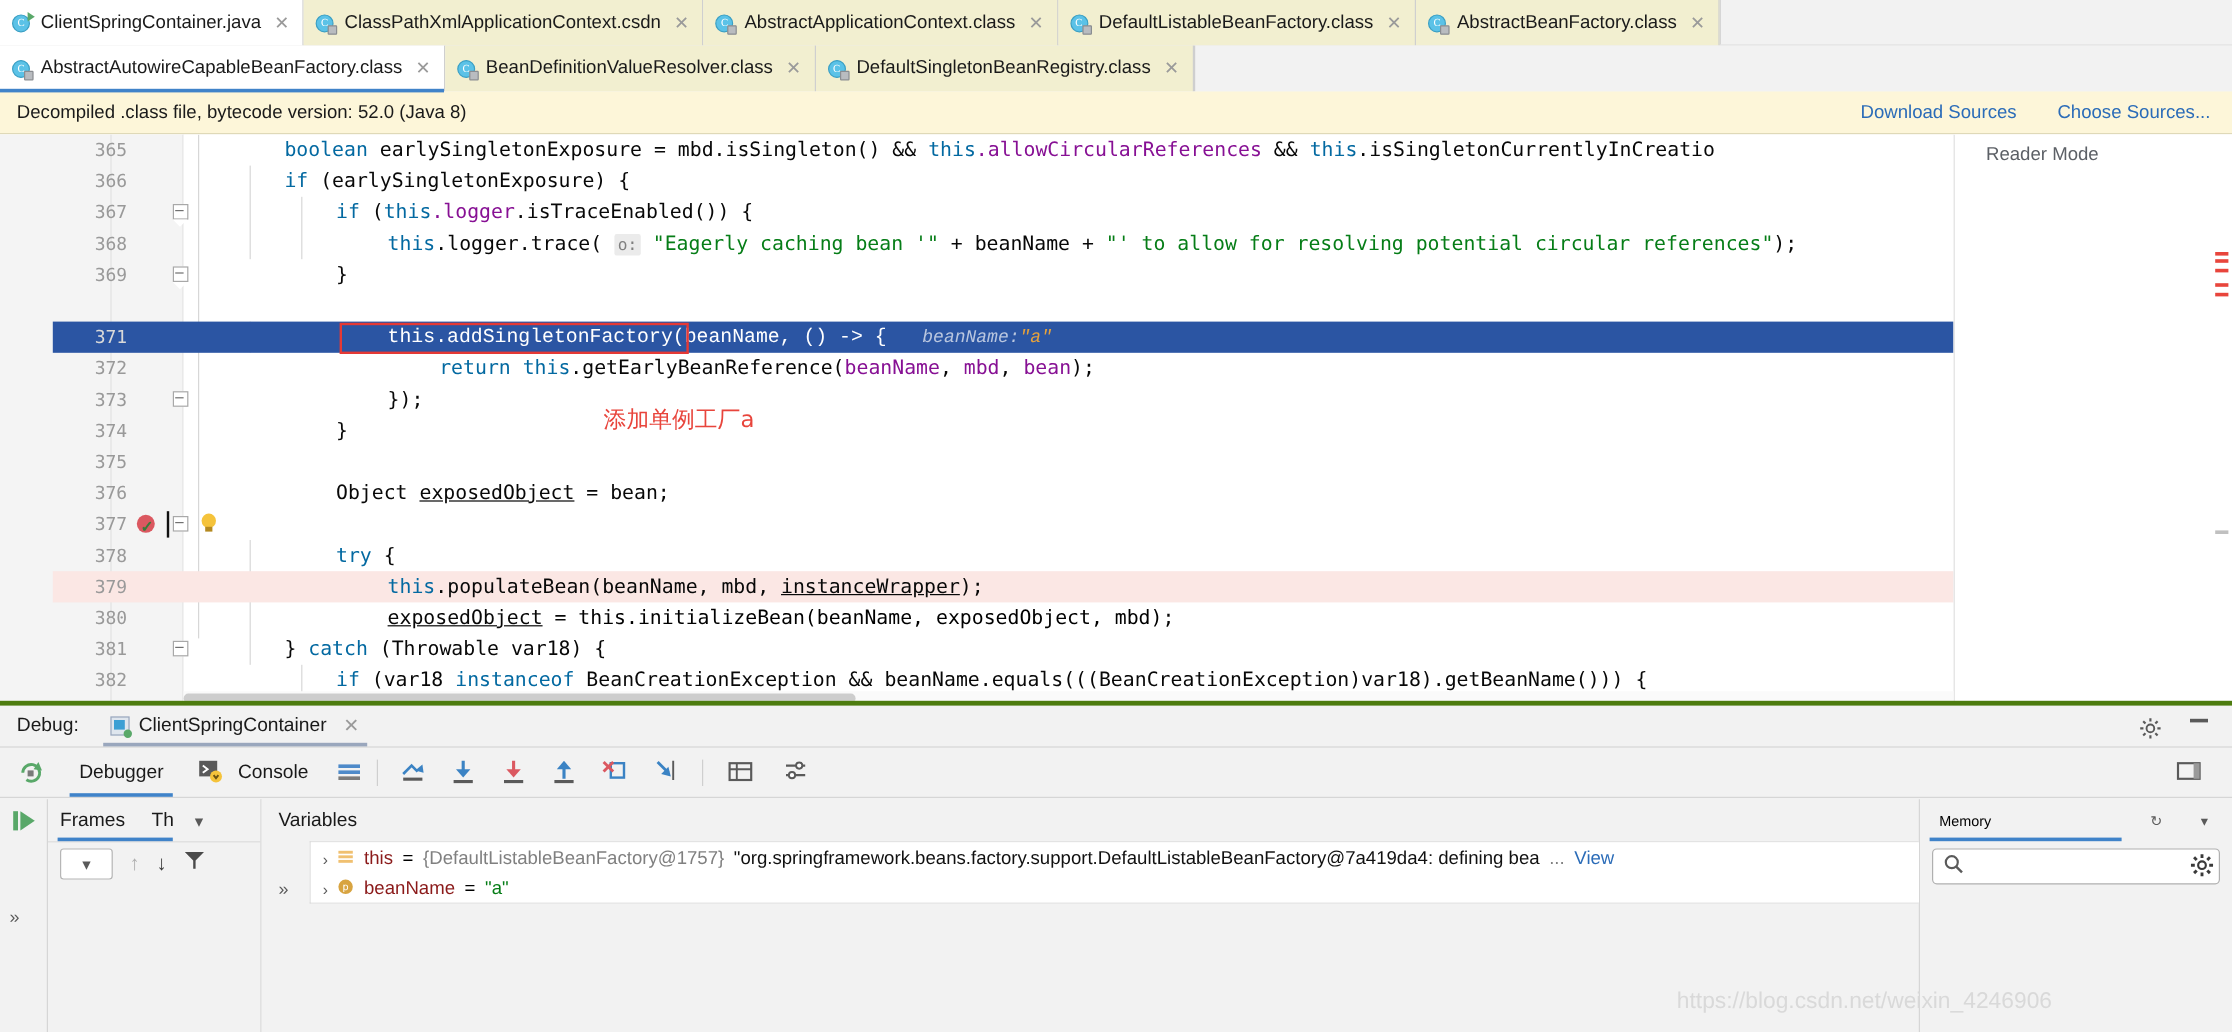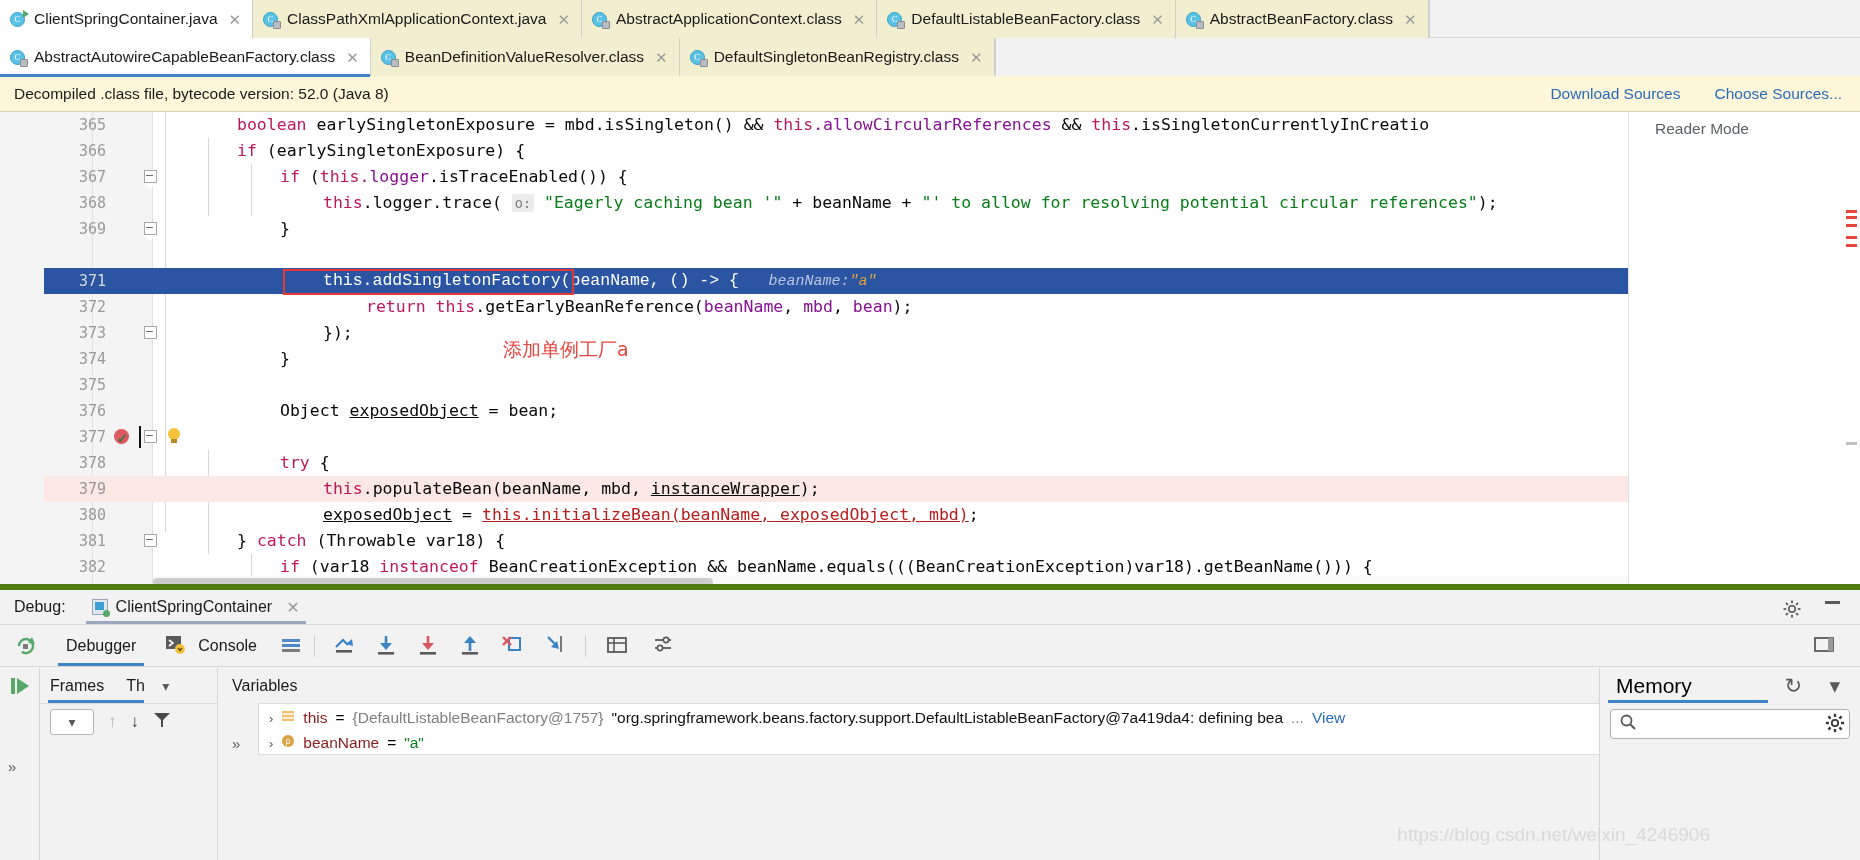--- a/index.html
+++ b/index.html
@@ -161,33 +161,33 @@
   .code {
     position: absolute;
     left: 193px;
     white-space: pre;
     font-family: "DejaVu Sans Mono", monospace;
     font-size: 16.5px;
     color: #080808;
     letter-spacing: 0px;
   }
   
-  .kw   { color: #be185d; }
+  .kw   { color: #0369a1; }
   .str  { color: #067d17; }
   .fld  { color: #871094; }
   .hintbox {
     background: #ebebeb;
     color: #808080;
     font-style: normal;
     border-radius: 2px;
     padding: 1px 3px;
     font-size: 13.5px;
   }
   .ul { text-decoration: underline; }
-  .lnk { color: #b91c1c; text-decoration: underline; }
+  .lnk { color: #000000; }
 
   
   .row.selected { background: #2b55a3; }
   .row.selected .code { color: #ffffff; }
   .row.selected .kw { color: #ffffff; }
   .row.selected .lnum { color: #d9d9d9; }
   .row.bpline { background: #fbe7e4; }
 
   .hintsel {
     color: #b9c6df;
@@ -322,21 +322,21 @@
     background: #cdcdcd;
     border-radius: 4px;
   }
 
   
   .debugwin {
     position: absolute;
     left: 0; right: 0; bottom: 0;
     height: 276px;
     background: #f2f2f2;
-    border-top: 6px solid #4d7c0f;
+    border-top: 4px solid #4d7c0f;
   }
   .debughdr {
     height: 35px;
     display: flex;
     align-items: center;
     padding-left: 14px;
     position: relative;
     border-bottom: 1px solid #d6d6d6;
   }
   .debughdr .title { font-size: 16px; color: #1a1a1a; margin-right: 18px; }
@@ -472,21 +472,21 @@
   }
   .varrow .chev { color: #5a5a5a; font-size: 13px; }
   .varrow .vname { color: #8b1a1a; }
   .varrow .vtype { color: #808080; }
   .varrow .vval  { color: #111111; }
   .varstack { background: #ffffff; border: 1px solid #dcdcdc; border-right:0; }
   .viewlink { color: #2b6cb8; font-size: 15.5px; }
 
   .memhdr {
     height: 35px; display:flex; align-items:center;
-    font-size: 21px; padding-left: 16px;
+    font-size: 12px; padding-left: 16px;
     position: relative;
   }
   .memhdr::after {
     content:""; position:absolute; left:8px; width:160px; bottom:0;
     height:3px; background:#4083c9;
   }
   .searchbox {
     margin: 6px 10px 0 10px;
     height: 30px;
     background: #ffffff;
@@ -518,21 +518,21 @@
       </span>
       <span>ClientSpringContainer.java</span>
       <span class="close">✕</span>
     </div>
     <div class="tab">
       <span class="ficon classfile">
         <span class="disc"></span>
           <span class="letter">C</span>
           <span class="lock"></span>
       </span>
-      <span>ClassPathXmlApplicationContext.java</span>
+      <span>ClassPathXmlApplicationContext.csdn</span>
       <span class="close">✕</span>
     </div>
     <div class="tab">
       <span class="ficon classfile">
         <span class="disc"></span>
           <span class="letter">C</span>
           <span class="lock"></span>
       </span>
       <span>AbstractApplicationContext.class</span>
       <span class="close">✕</span>

